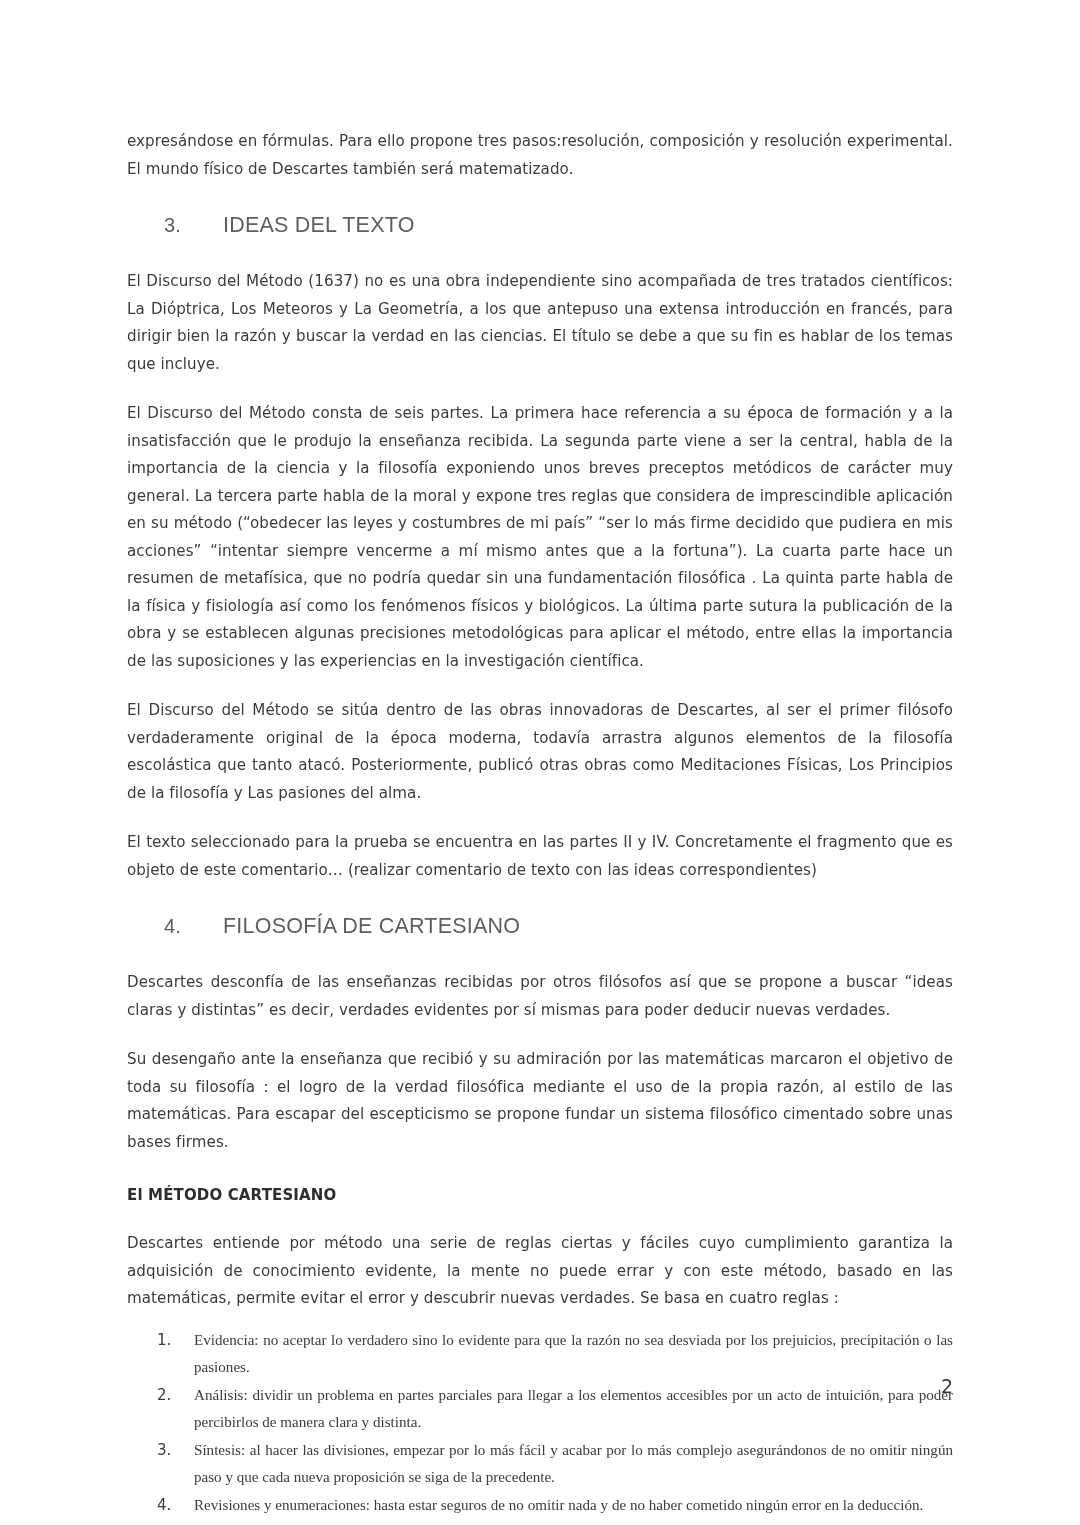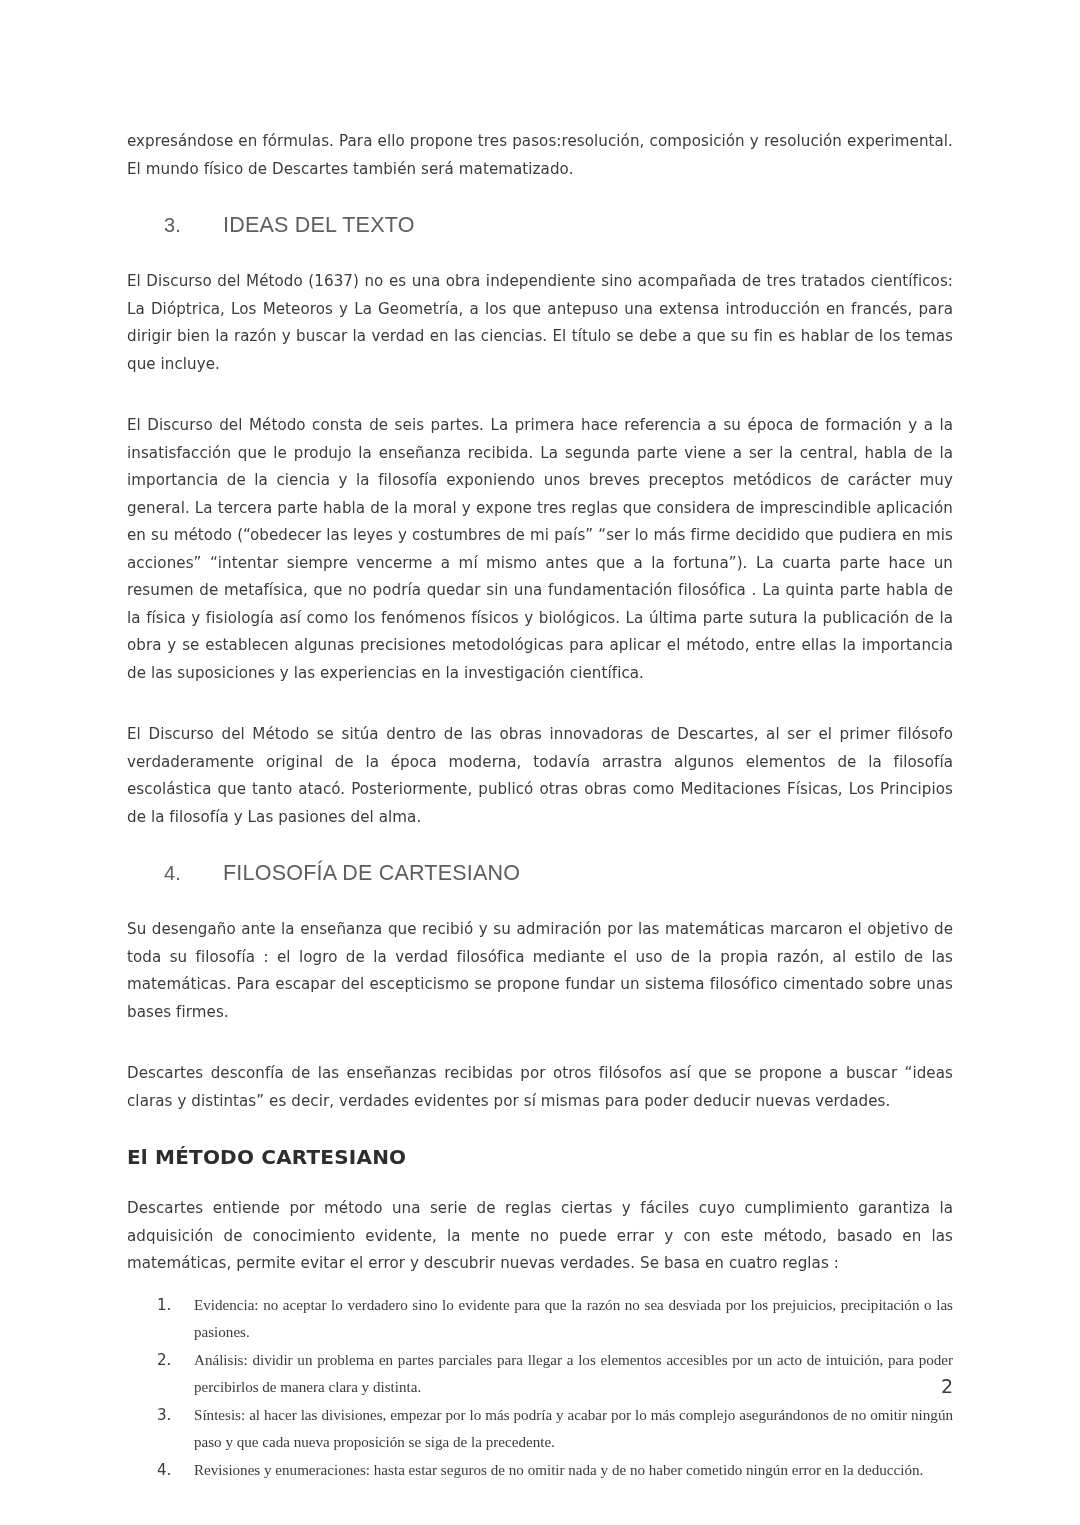--- a/index.html
+++ b/index.html
@@ -36,21 +36,21 @@
   p.body {
     margin: 0 0 0 0;
     font-size: 15.1px;
     line-height: 27.5px;
     text-align: justify;
     text-justify: inter-word;
     color: #3b3b3b;
     letter-spacing: 0.005em;
   }
   p.body + p.body {
-    margin-top: 34px;
+    margin-top: 22px;
   }
 
   
   .section-heading {
     display: flex;
     align-items: baseline;
     font-family: "Liberation Sans", "DejaVu Sans", sans-serif;
     font-size: 21.5px;
     font-weight: 400;
     color: #5e5e5e;
@@ -65,21 +65,21 @@
     color: #5e5e5e;
   }
   .section-heading .htext {
     white-space: nowrap;
     margin-left: 21px;
   }
 
   
   h3.sub-heading {
     margin: 30px 0 26px 0;
-    font-size: 20px;
+    font-size: 15px;
     font-weight: bold;
     color: #2d2d2d;
     letter-spacing: 0.01em;
     font-family: "DejaVu Sans", "Liberation Sans", sans-serif;
   }
 
   
   ol.rules {
     margin: 14px 0 0 0;
     padding: 0;
@@ -130,46 +130,47 @@
       <span class="num">3.</span>
       <span class="htext">IDEAS DEL TEXTO</span>
     </div>
 
     <p class="body">El Discurso del Método (1637) no es una obra independiente sino acompañada de tres tratados científicos: La Dióptrica, Los Meteoros y La Geometría, a los que antepuso una extensa introducción en francés, para dirigir bien la razón y buscar la verdad en las ciencias. El título se debe a que su fin es hablar de los temas que incluye.</p>
 
     <p class="body">El Discurso del Método consta de seis partes. La primera hace referencia a su época de formación y a la insatisfacción que le produjo la enseñanza recibida. La segunda parte viene a ser la central, habla de la importancia de la ciencia y la filosofía exponiendo unos breves preceptos metódicos de carácter muy general. La tercera parte habla de la moral y expone tres reglas que considera de imprescindible aplicación en su método (“obedecer las leyes y costumbres de mi país” “ser lo más firme decidido que pudiera en mis acciones” “intentar siempre vencerme a mí mismo antes que a la fortuna”). La cuarta parte hace un resumen de metafísica, que no podría quedar sin una fundamentación filosófica . La quinta parte habla de la física y fisiología así como los fenómenos físicos y biológicos. La última parte sutura la publicación de la obra y se establecen algunas precisiones metodológicas para aplicar el método, entre ellas la importancia de las suposiciones y las experiencias en la investigación científica.</p>
 
     <p class="body">El Discurso del Método se sitúa dentro de las obras innovadoras de Descartes, al ser el primer filósofo verdaderamente original de la época moderna, todavía arrastra algunos elementos de la filosofía escolástica que tanto atacó. Posteriormente, publicó otras obras como Meditaciones Físicas, Los Principios de la filosofía y Las pasiones del alma.</p>
 
+    <p class="body">El texto seleccionado para la prueba se encuentra en las partes II y IV. Concretamente el fragmento que es objeto de este comentario… (realizar comentario de texto con las ideas correspondientes)</p>
 
     <div class="section-heading">
       <span class="num">4.</span>
       <span class="htext">FILOSOFÍA DE CARTESIANO</span>
     </div>
 
+    <p class="body">Descartes desconfía de las enseñanzas recibidas por otros filósofos así que se propone a buscar “ideas claras y distintas” es decir, verdades evidentes por sí mismas para poder deducir nuevas verdades.</p>
+
     <p class="body">Su desengaño ante la enseñanza que recibió y su admiración por las matemáticas marcaron el objetivo de toda su filosofía : el logro de la verdad filosófica mediante el uso de la propia razón, al estilo de las matemáticas. Para escapar del escepticismo se propone fundar un sistema filosófico cimentado sobre unas bases firmes.</p>
-
-    <p class="body">Descartes desconfía de las enseñanzas recibidas por otros filósofos así que se propone a buscar “ideas claras y distintas” es decir, verdades evidentes por sí mismas para poder deducir nuevas verdades.</p>
 
     <h3 class="sub-heading">El MÉTODO CARTESIANO</h3>
 
     <p class="body">Descartes entiende por método una serie de reglas ciertas y fáciles cuyo cumplimiento garantiza la adquisición de conocimiento evidente, la mente no puede errar y con este método, basado en las matemáticas, permite evitar el error y descubrir nuevas verdades. Se basa en cuatro reglas :</p>
 
     <ol class="rules">
       <li>
         <span class="li-num">1.</span>
         <span class="li-text">Evidencia: no aceptar lo verdadero sino lo evidente para que la razón no sea desviada por los prejuicios, precipitación o las pasiones.</span>
       </li>
       <li>
         <span class="li-num">2.</span>
         <span class="li-text">Análisis: dividir un problema en partes parciales para llegar a los elementos accesibles por un acto de intuición, para poder percibirlos de manera clara y distinta.</span>
       </li>
       <li>
         <span class="li-num">3.</span>
-        <span class="li-text">Síntesis: al hacer las divisiones, empezar por lo más podría y acabar por lo más complejo asegurándonos de no omitir ningún paso y que cada nueva proposición se siga de la precedente.</span>
+        <span class="li-text">Síntesis: al hacer las divisiones, empezar por lo más fácil y acabar por lo más complejo asegurándonos de no omitir ningún paso y que cada nueva proposición se siga de la precedente.</span>
       </li>
       <li>
         <span class="li-num">4.</span>
         <span class="li-text">Revisiones y enumeraciones: hasta estar seguros de no omitir nada y de no haber cometido ningún error en la deducción.</span>
       </li>
     </ol>
 
   </div>
 
   <div class="page-number">2</div>

